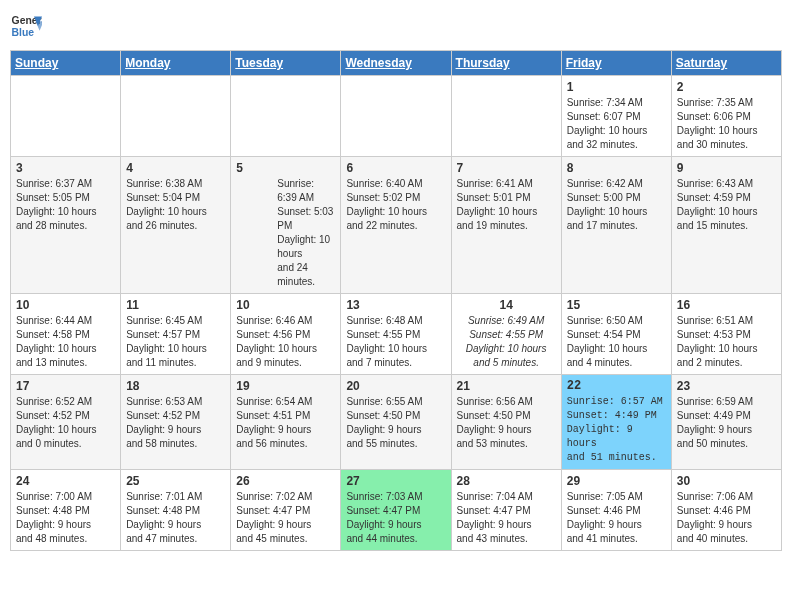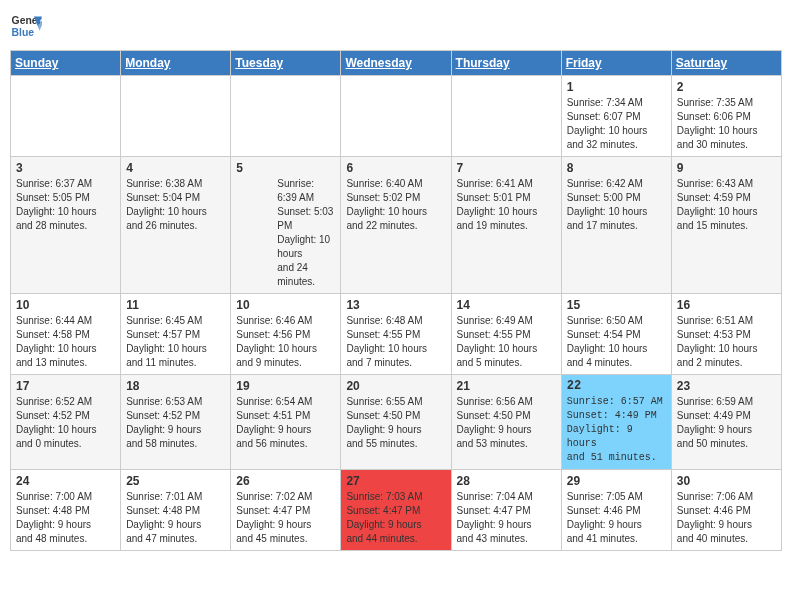--- a/index.html
+++ b/index.html
@@ -206,23 +206,23 @@
 Daylight: 10 hours
 and 9 minutes.</div>
         </td>
         <td style="background: rgb(255, 255, 255);">
           <span class="day-num">13</span>
           <div class="day-info" style="white-space: pre-line;">Sunrise: 6:48 AM
 Sunset: 4:55 PM
 Daylight: 10 hours
 and 7 minutes.</div>
         </td>
-        <td style="background: rgb(255, 255, 255);">
+        <td style="background: rgb(255, 255, 255); text-align: center;">
           <span class="day-num">14</span>
-          <div class="day-info" style="white-space: pre-line;">Sunrise: 6:49 AM
+          <div class="day-info" style="white-space: pre-line; font-style: italic;">Sunrise: 6:49 AM
 Sunset: 4:55 PM
 Daylight: 10 hours
 and 5 minutes.</div>
         </td>
         <td style="background: rgb(255, 255, 255);">
           <span class="day-num">15</span>
           <div class="day-info" style="white-space: pre-line;">Sunrise: 6:50 AM
 Sunset: 4:54 PM
 Daylight: 10 hours
 and 4 minutes.</div>
@@ -301,21 +301,21 @@
 Daylight: 9 hours
 and 47 minutes.</div>
         </td>
         <td style="background: rgb(255, 255, 255);">
           <span class="day-num">26</span>
           <div class="day-info" style="white-space: pre-line;">Sunrise: 7:02 AM
 Sunset: 4:47 PM
 Daylight: 9 hours
 and 45 minutes.</div>
         </td>
-        <td style="background: #ef4444;">
+        <td style="background: #86efac;">
           <span class="day-num">27</span>
           <div class="day-info" style="white-space: pre-line;">Sunrise: 7:03 AM
 Sunset: 4:47 PM
 Daylight: 9 hours
 and 44 minutes.</div>
         </td>
         <td style="background: rgb(255, 255, 255);">
           <span class="day-num">28</span>
           <div class="day-info" style="white-space: pre-line;">Sunrise: 7:04 AM
 Sunset: 4:47 PM

